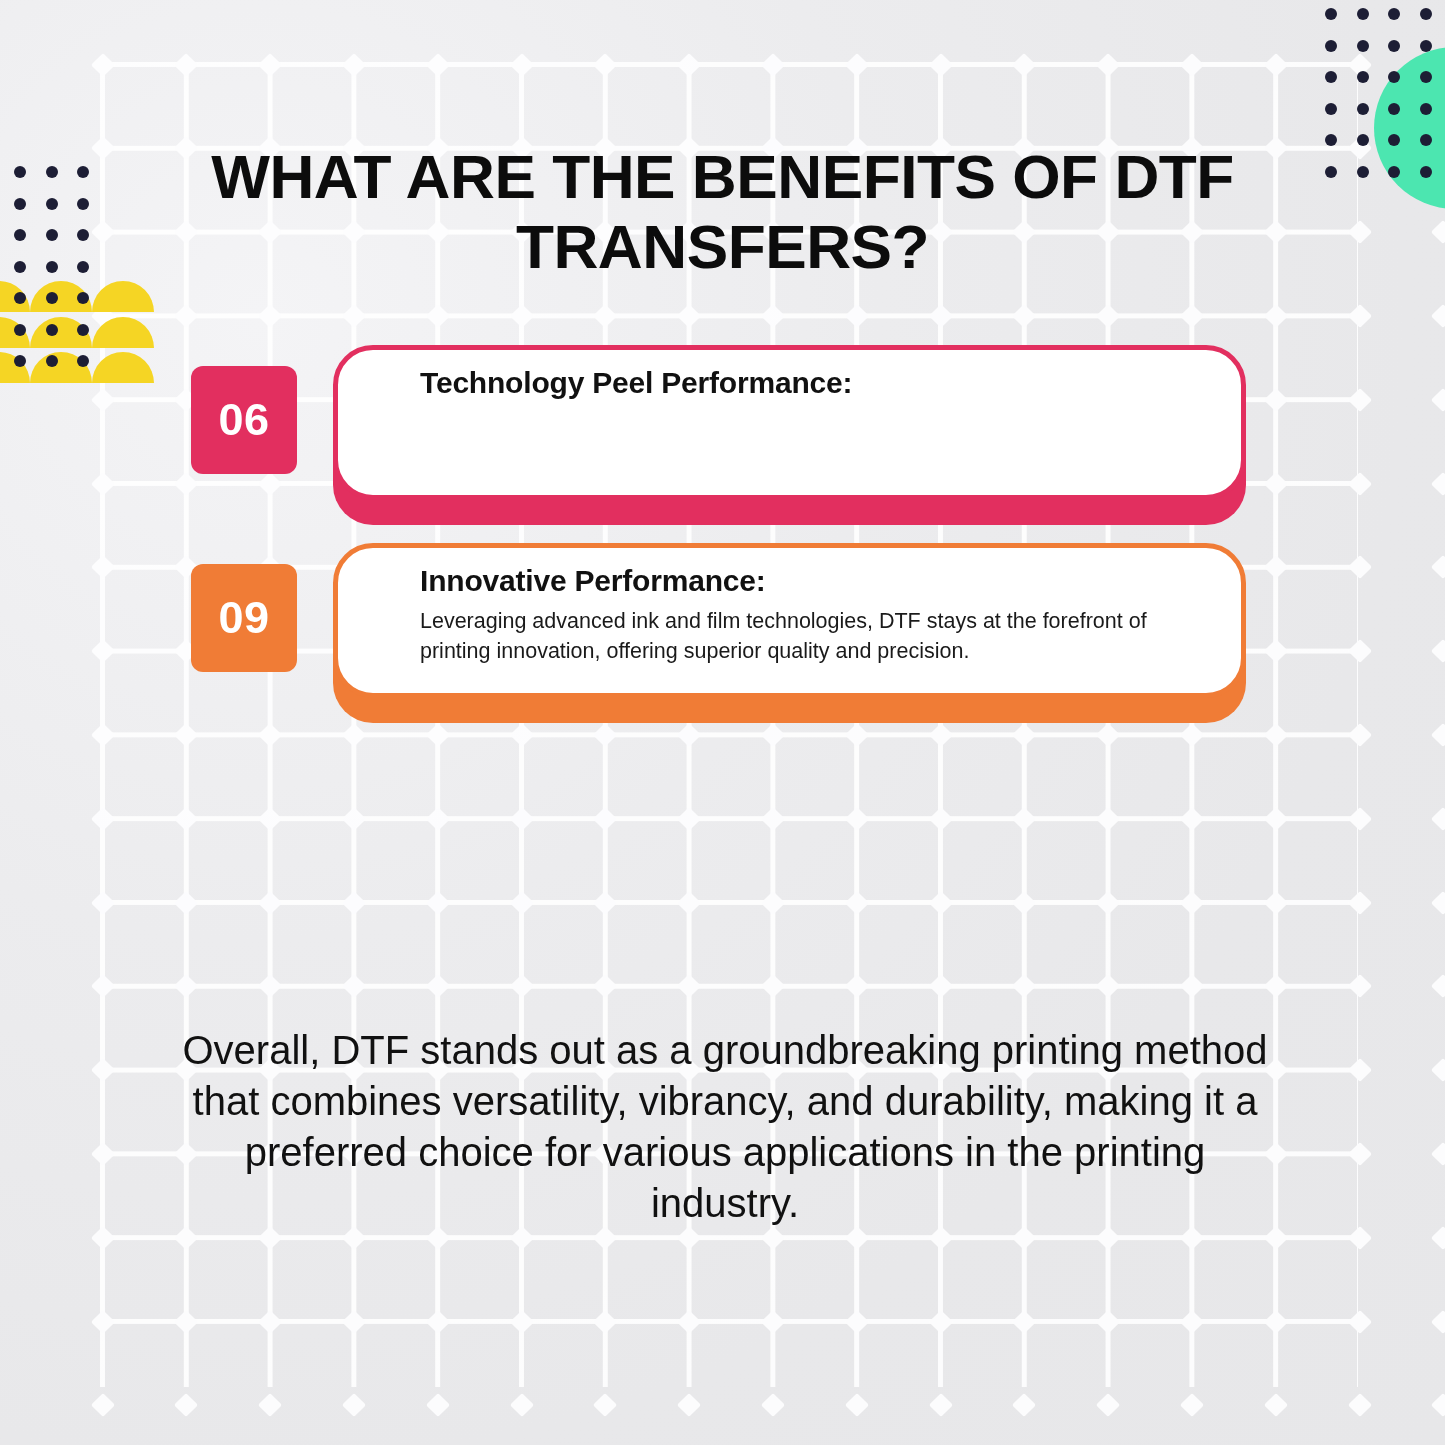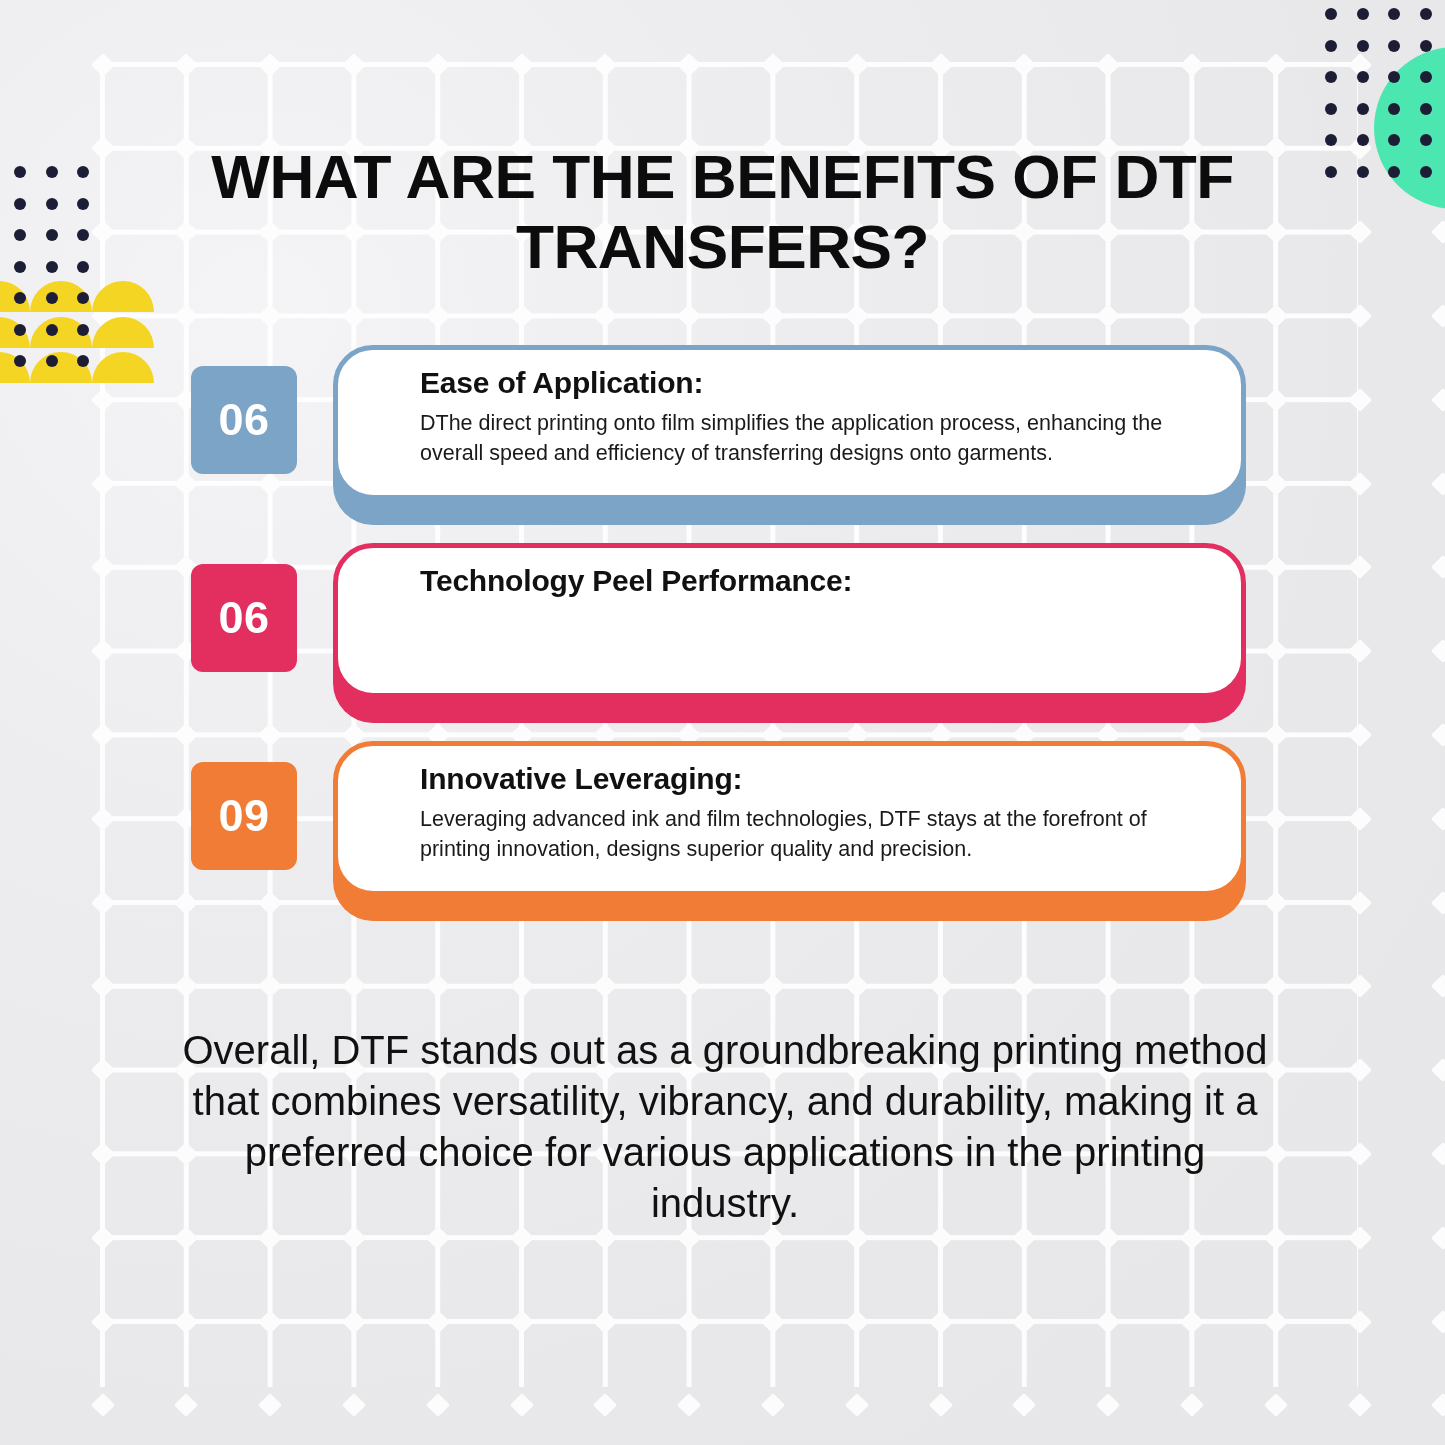--- a/index.html
+++ b/index.html
@@ -543,43 +543,33 @@
       <div class="semi" style="left: 124px; top: 35.5px; background: rgb(245, 213, 36);"></div>
       <div class="semi" style="left: 0px; top: 71px; background: rgb(245, 213, 36);"></div>
       <div class="semi" style="left: 62px; top: 71px; background: rgb(245, 213, 36);"></div>
       <div class="semi" style="left: 124px; top: 71px; background: rgb(245, 213, 36);"></div>
     </div>
 
   <h1 class="title">WHAT ARE THE BENEFITS OF DTF TRANSFERS?</h1>
 
   <div class="cards" id="cards">
       <div class="card-row">
-        <div class="card-shadow" style="background: rgb(123, 164, 198);"></div>
-        <div class="card" style="border-color: rgb(123, 164, 198);">
-          <div class="card-title">Ease of Application:</div>
-          <div class="card-body">DThe direct printing onto film simplifies the application process, enhancing the overall speed and efficiency of transferring designs onto garments.</div>
-        </div>
-        <div class="badge" style="background: rgb(123, 164, 198);">
-          <span class="badge-num">06</span>
-        </div>
-      </div>
-      <div class="card-row">
         <div class="card-shadow" style="background: rgb(226, 47, 95);"></div>
         <div class="card" style="border-color: rgb(226, 47, 95);">
           <div class="card-title">Technology Peel Performance:</div>
         </div>
         <div class="badge" style="background: rgb(226, 47, 95);">
           <span class="badge-num">06</span>
         </div>
       </div>
       <div class="card-row">
         <div class="card-shadow" style="background: rgb(240, 124, 54);"></div>
         <div class="card" style="border-color: rgb(240, 124, 54);">
-          <div class="card-title">Innovative Leveraging:</div>
-          <div class="card-body">Leveraging advanced ink and film technologies, DTF stays at the forefront of printing innovation, designs superior quality and precision.</div>
+          <div class="card-title">Innovative Performance:</div>
+          <div class="card-body">Leveraging advanced ink and film technologies, DTF stays at the forefront of printing innovation, offering superior quality and precision.</div>
         </div>
         <div class="badge" style="background: rgb(240, 124, 54);">
           <span class="badge-num">09</span>
         </div>
       </div>
     </div>
 
   <p class="summary">Overall, DTF stands out as a groundbreaking printing method that combines versatility, vibrancy, and durability, making it a preferred choice for various applications in the printing industry.</p>
 
 </div>

